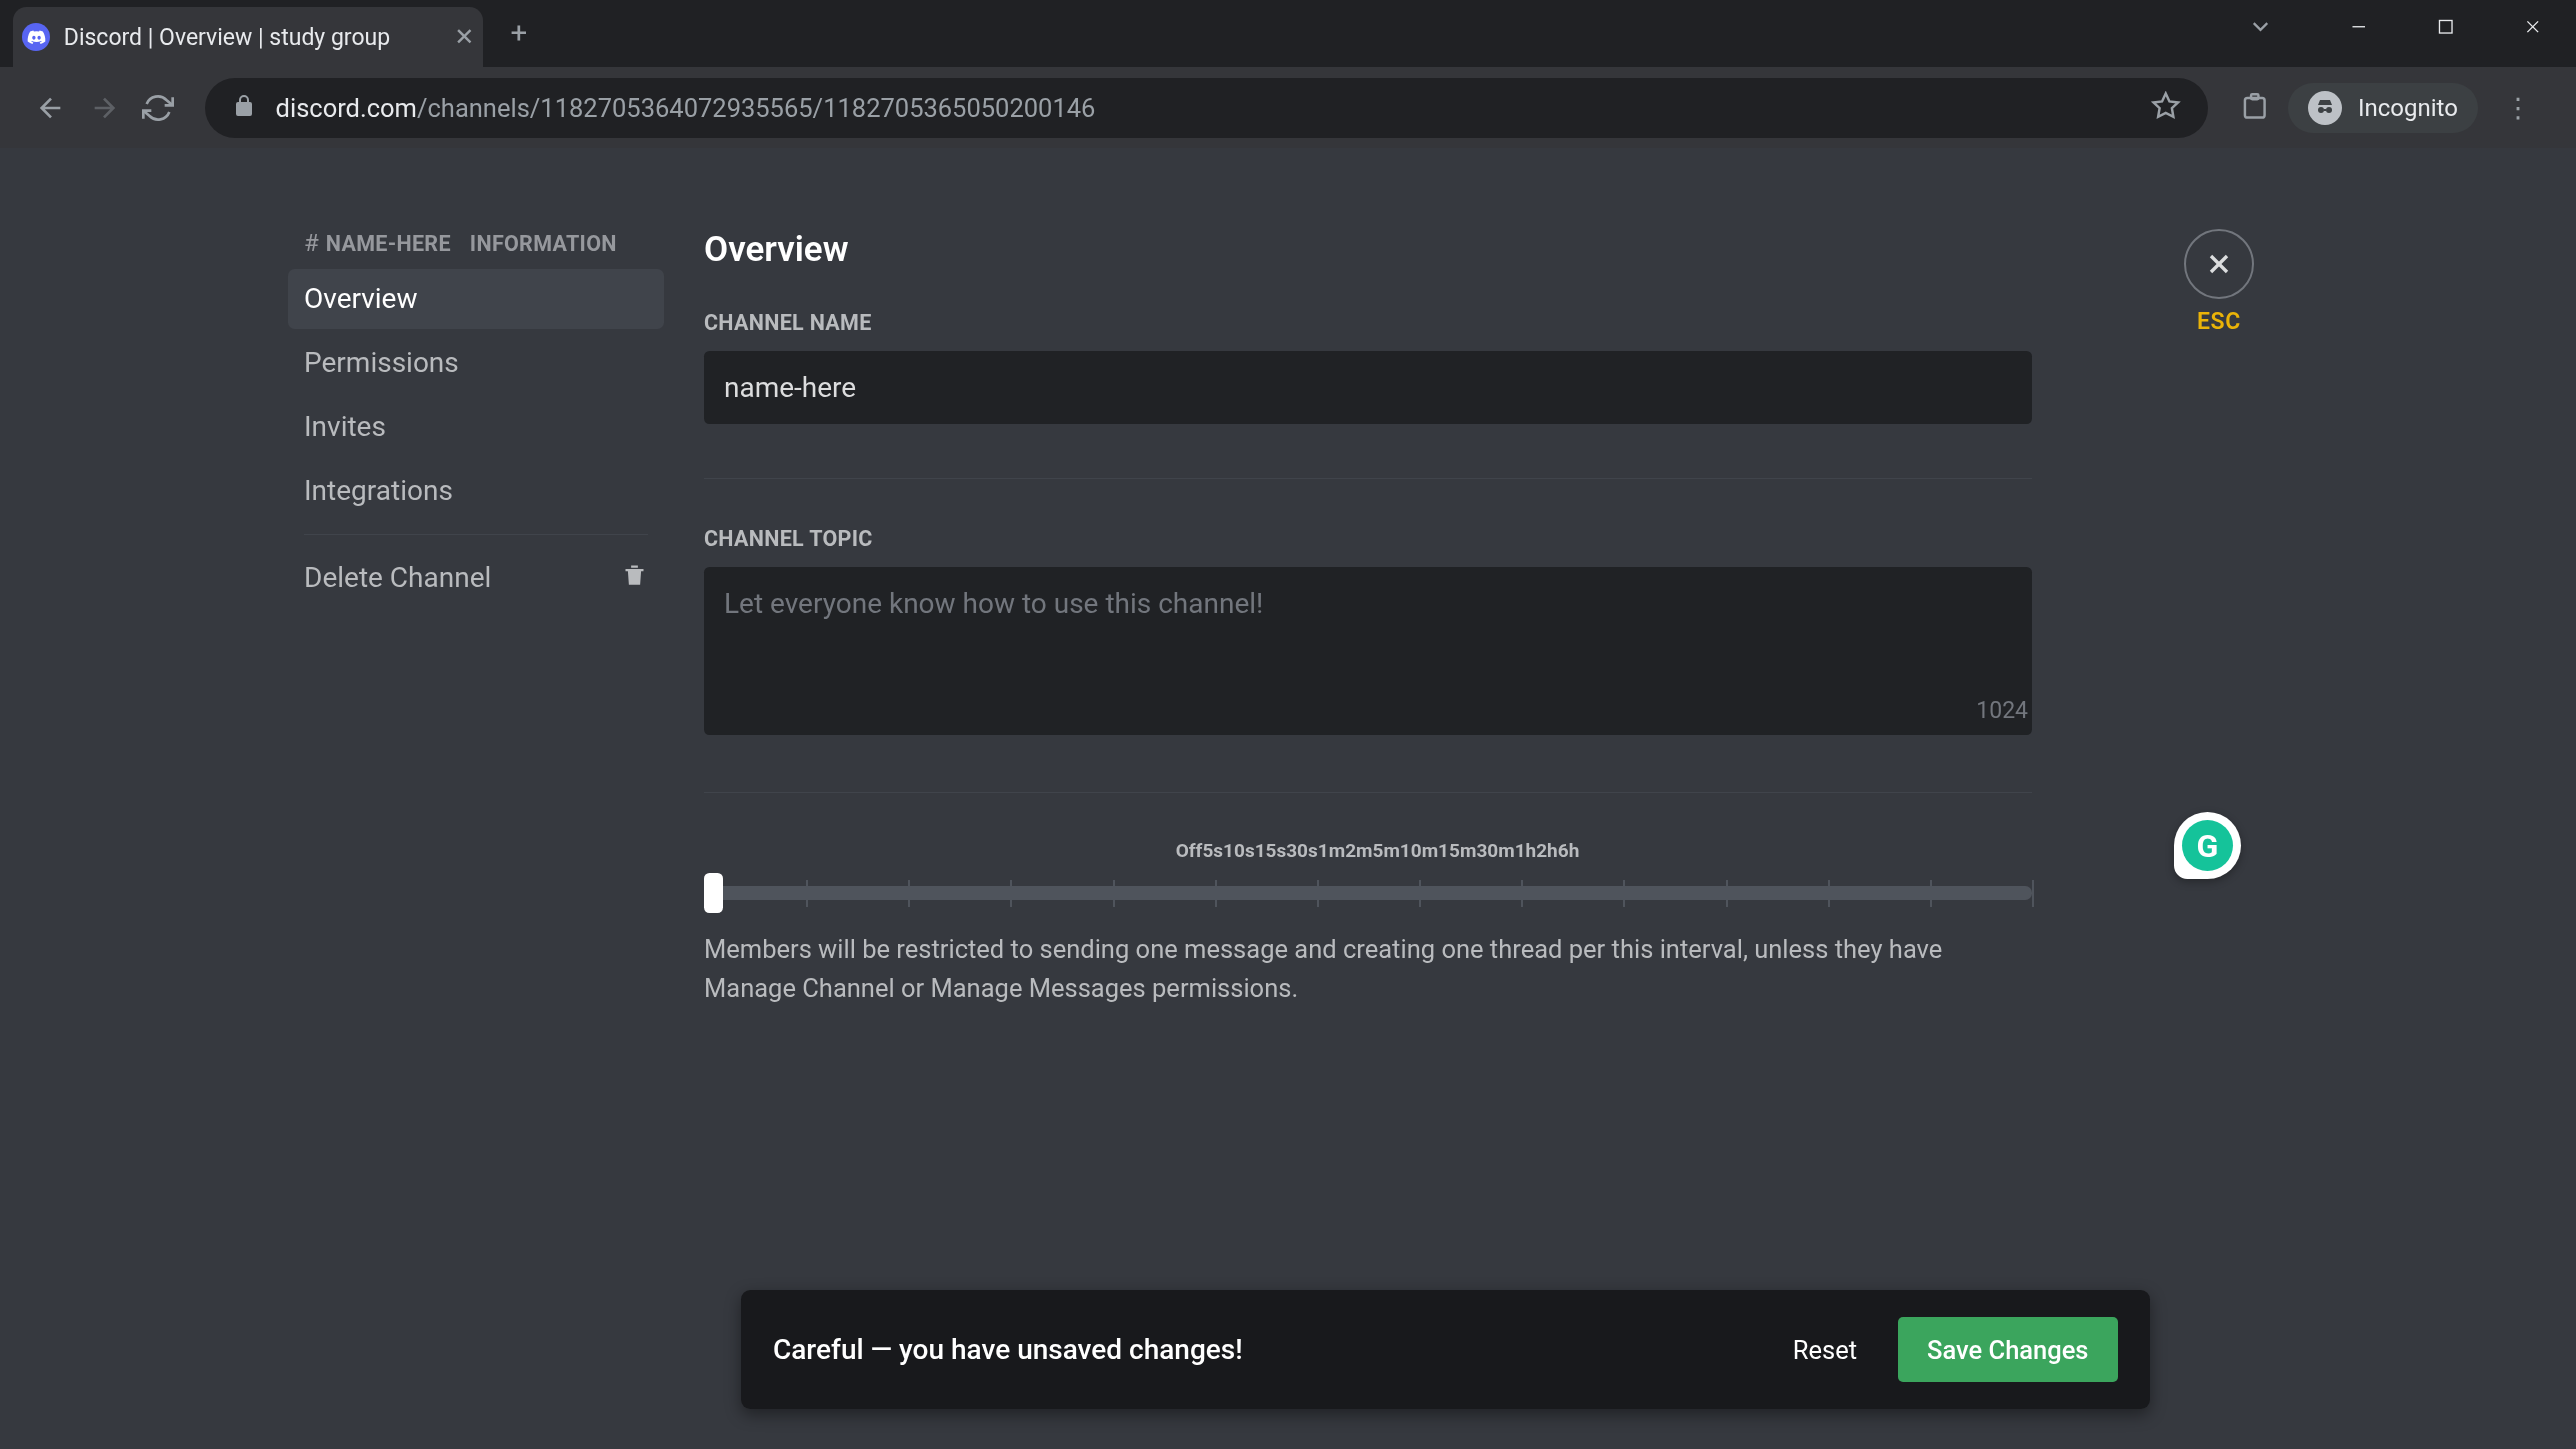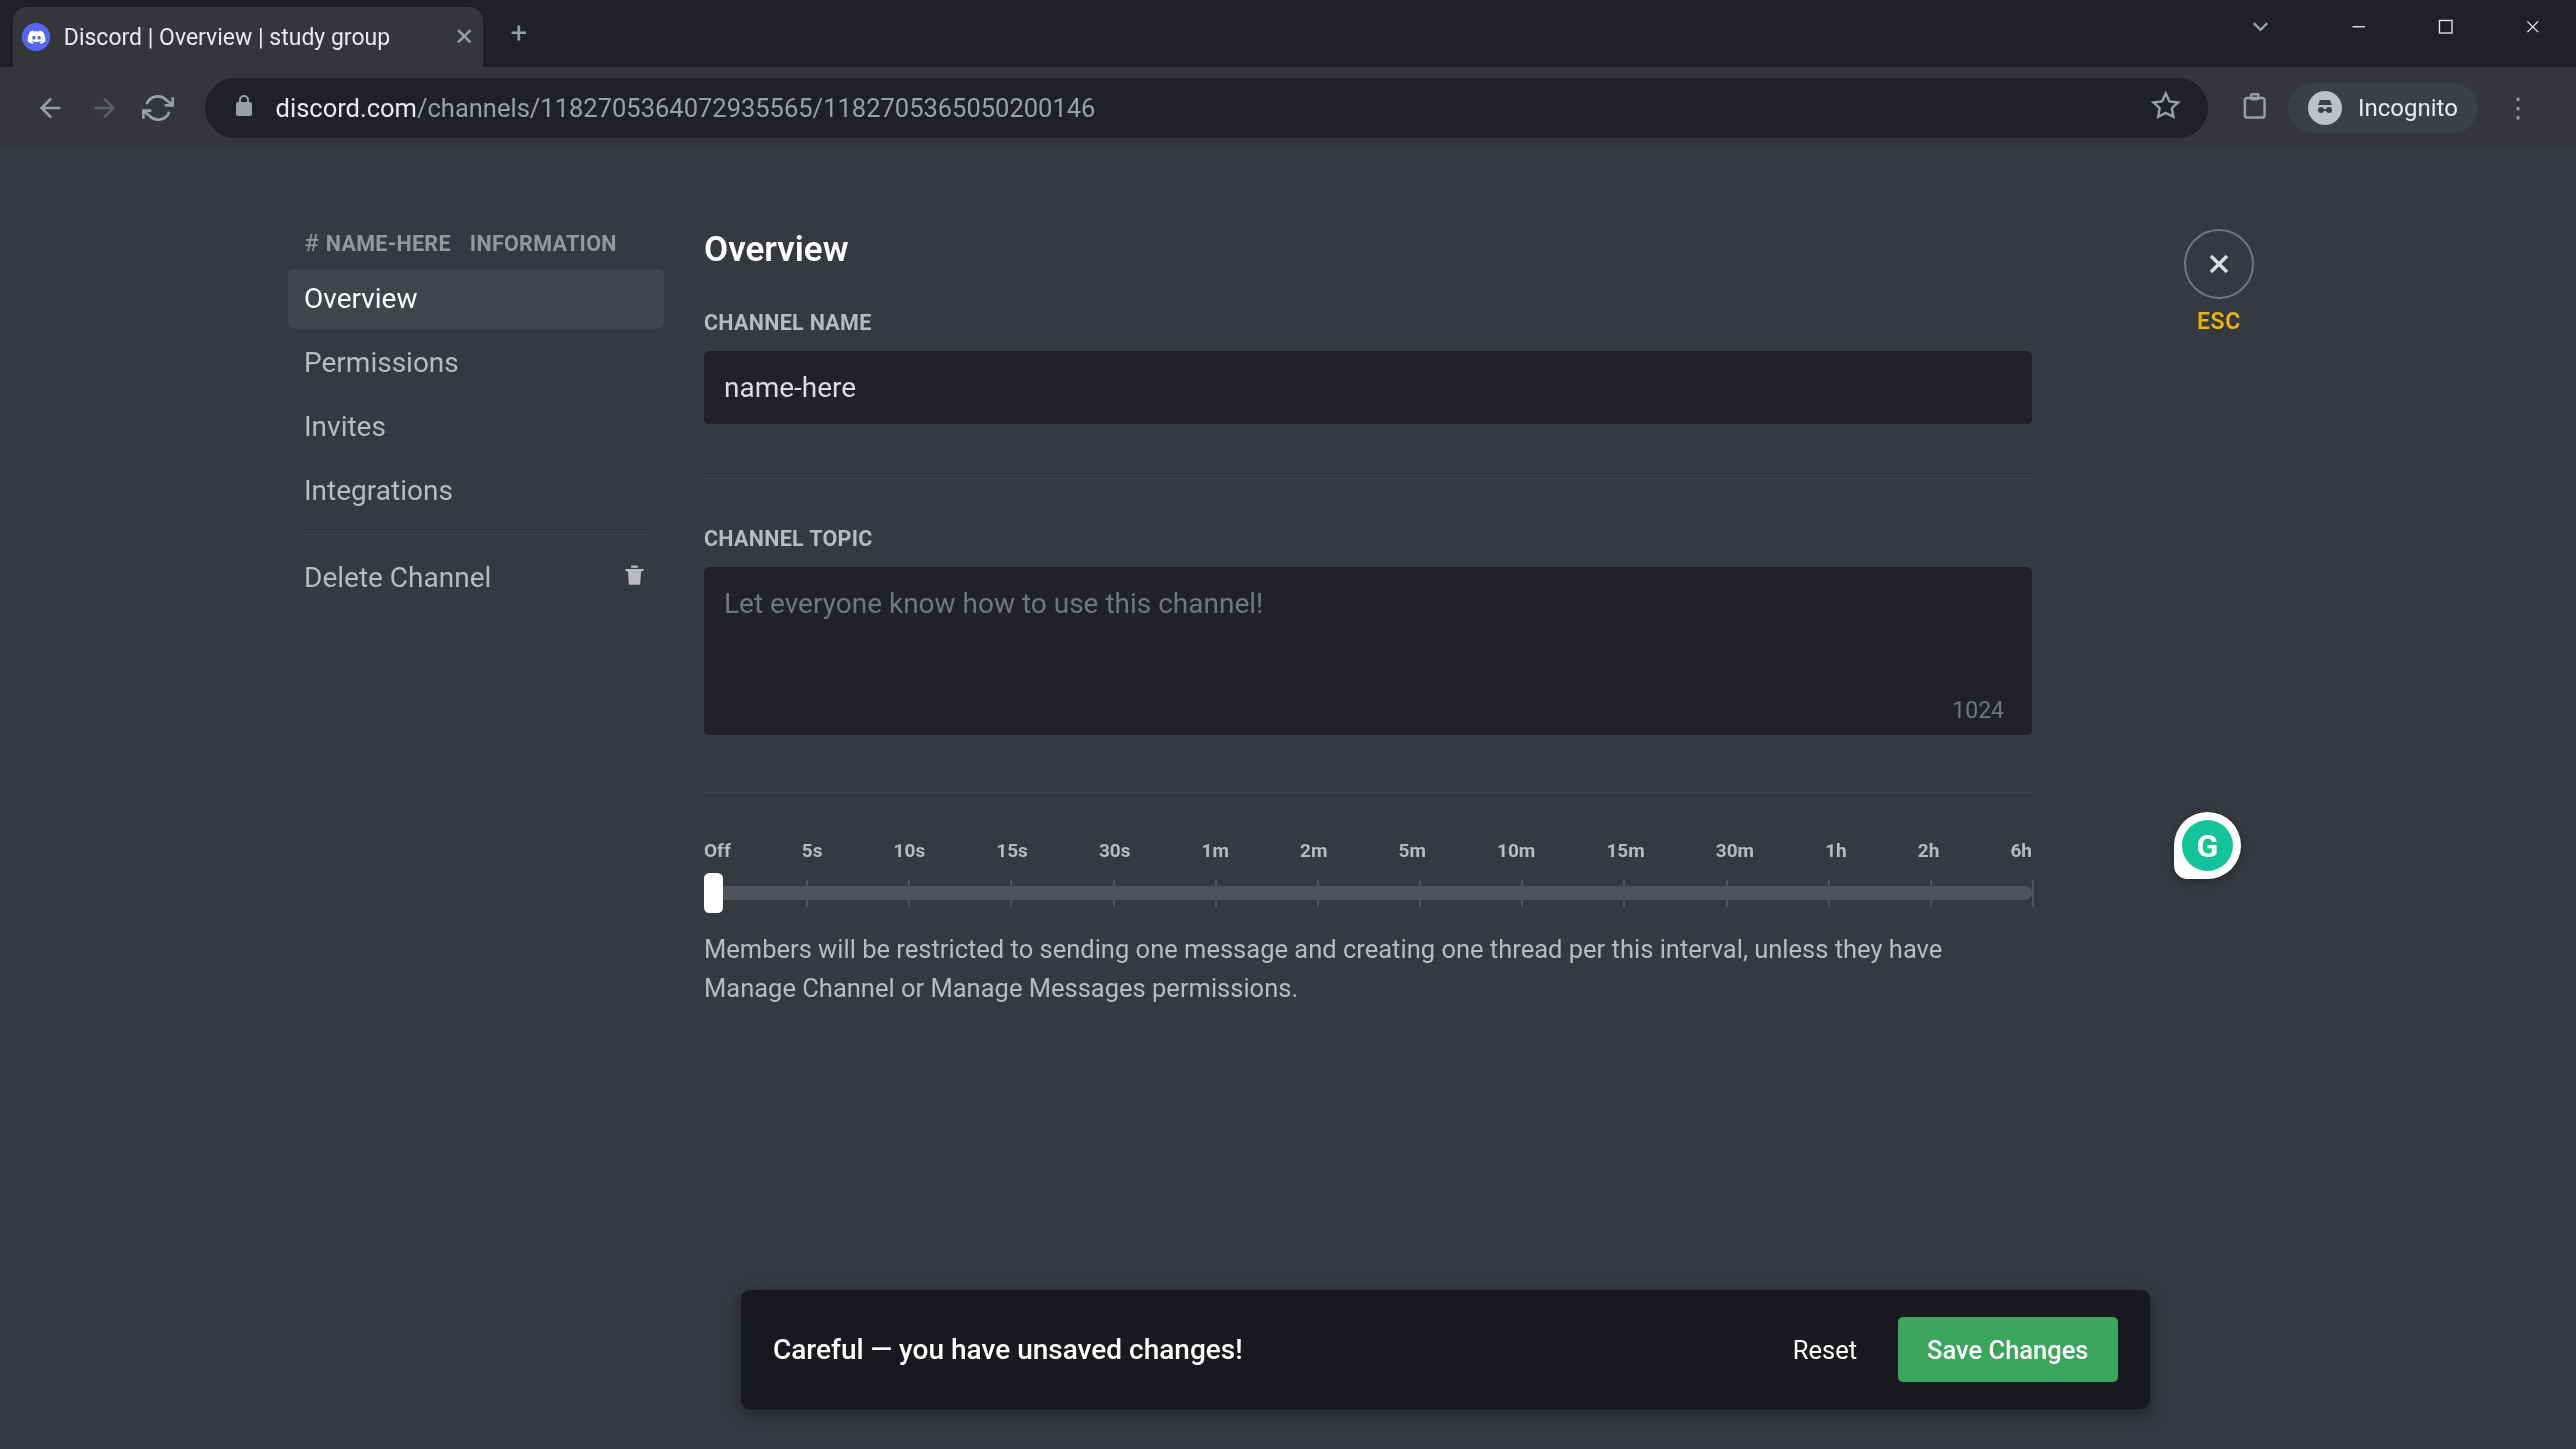--- a/index.html
+++ b/index.html
@@ -48,32 +48,32 @@
 
 .main { flex: 1; padding: 81px 0 0 0; position: relative; }
 .main-inner { width: 1328px; }
 .page-title { color: #fff; font-size: 35px; font-weight: 600; margin-bottom: 40px; }
 .field-label { color: #b9bbbe; font-size: 21.5px; font-weight: 700; letter-spacing: 0.3px; margin-bottom: 16px; text-transform: uppercase; }
 .text-input { width: 100%; background: #202225; border: none; border-radius: 5.4px; padding: 20px 20px; color: #dcddde; font-size: 28px; outline: none; }
 .section-divider { height: 0.7px; background: #40444b; margin: 54px 0 47px; }
 .textarea-wrap { position: relative; }
 .textarea { width: 100%; background: #202225; border: none; border-radius: 5.4px; padding: 20px 20px; color: #dcddde; font-size: 28px; outline: none; height: 168px; resize: none; }
 .textarea::placeholder { color: #72767d; }
-.char-count { position: absolute; bottom: 13.4px; right: 28px; color: #72767d; font-size: 23px; }
+.char-count { position: absolute; bottom: 13.4px; right: 4px; color: #72767d; font-size: 23px; }
 
 .close-esc { position: absolute; top: 81px; right: 322px; display: flex; flex-direction: column; align-items: center; gap: 9.4px; }
 .close-circle { width: 70px; height: 70px; border: 2px solid #72767d; border-radius: 50%; display: flex; align-items: center; justify-content: center; cursor: pointer; }
 .close-circle svg { width: 32px; height: 32px; stroke: #dcddde; stroke-width: 2.5; }
 .esc-text { color: #eab308; font-size: 23px; font-weight: 600; letter-spacing: 0.7px; }
 
 .grammarly { position: absolute; top: 664px; right: 335px; width: 67px; height: 67px; background: #fff; border-radius: 50% 50% 50% 20%; display: flex; align-items: center; justify-content: center; box-shadow: 0 2.7px 8px rgba(0,0,0,0.3); }
 .grammarly-inner { width: 51px; height: 51px; background: #15c39a; border-radius: 50%; display: flex; align-items: center; justify-content: center; color: #fff; font-size: 32px; font-weight: 700; }
 
 
-.slider-labels { display: flex; justify-content: space-between; margin-bottom: 8px; }
+.slider-labels { display: flex; justify-content: center; margin-bottom: 8px; margin-left: 19px; }
 .slider-label { color: #b9bbbe; font-size: 19px; font-weight: 700; }
 .slider-track-wrap { position: relative; height: 40px; }
 .slider-track { position: absolute; top: 16px; left: 0; right: 0; height: 13.4px; background: #4f545c; border-radius: 6.7px; }
 .slider-tick { position: absolute; top: 9.4px; width: 2px; height: 27px; background: #4f545c; }
 .slider-thumb { position: absolute; top: 2.7px; left: 0; width: 19px; height: 40px; background: #fff; border-radius: 5.4px; cursor: grab; }
 .slowmode-desc { color: #b9bbbe; font-size: 25.5px; line-height: 1.5; margin-top: 20px; }
 
 
 .toast { position: absolute; bottom: 40px; left: 741px; width: 1409px; background: #18191c; border-radius: 9.4px; padding: 27px 32px; display: flex; align-items: center; box-shadow: 0 5.4px 16px rgba(0,0,0,0.4); }
 .toast-text { color: #fff; font-size: 28px; font-weight: 500; flex: 1; }

